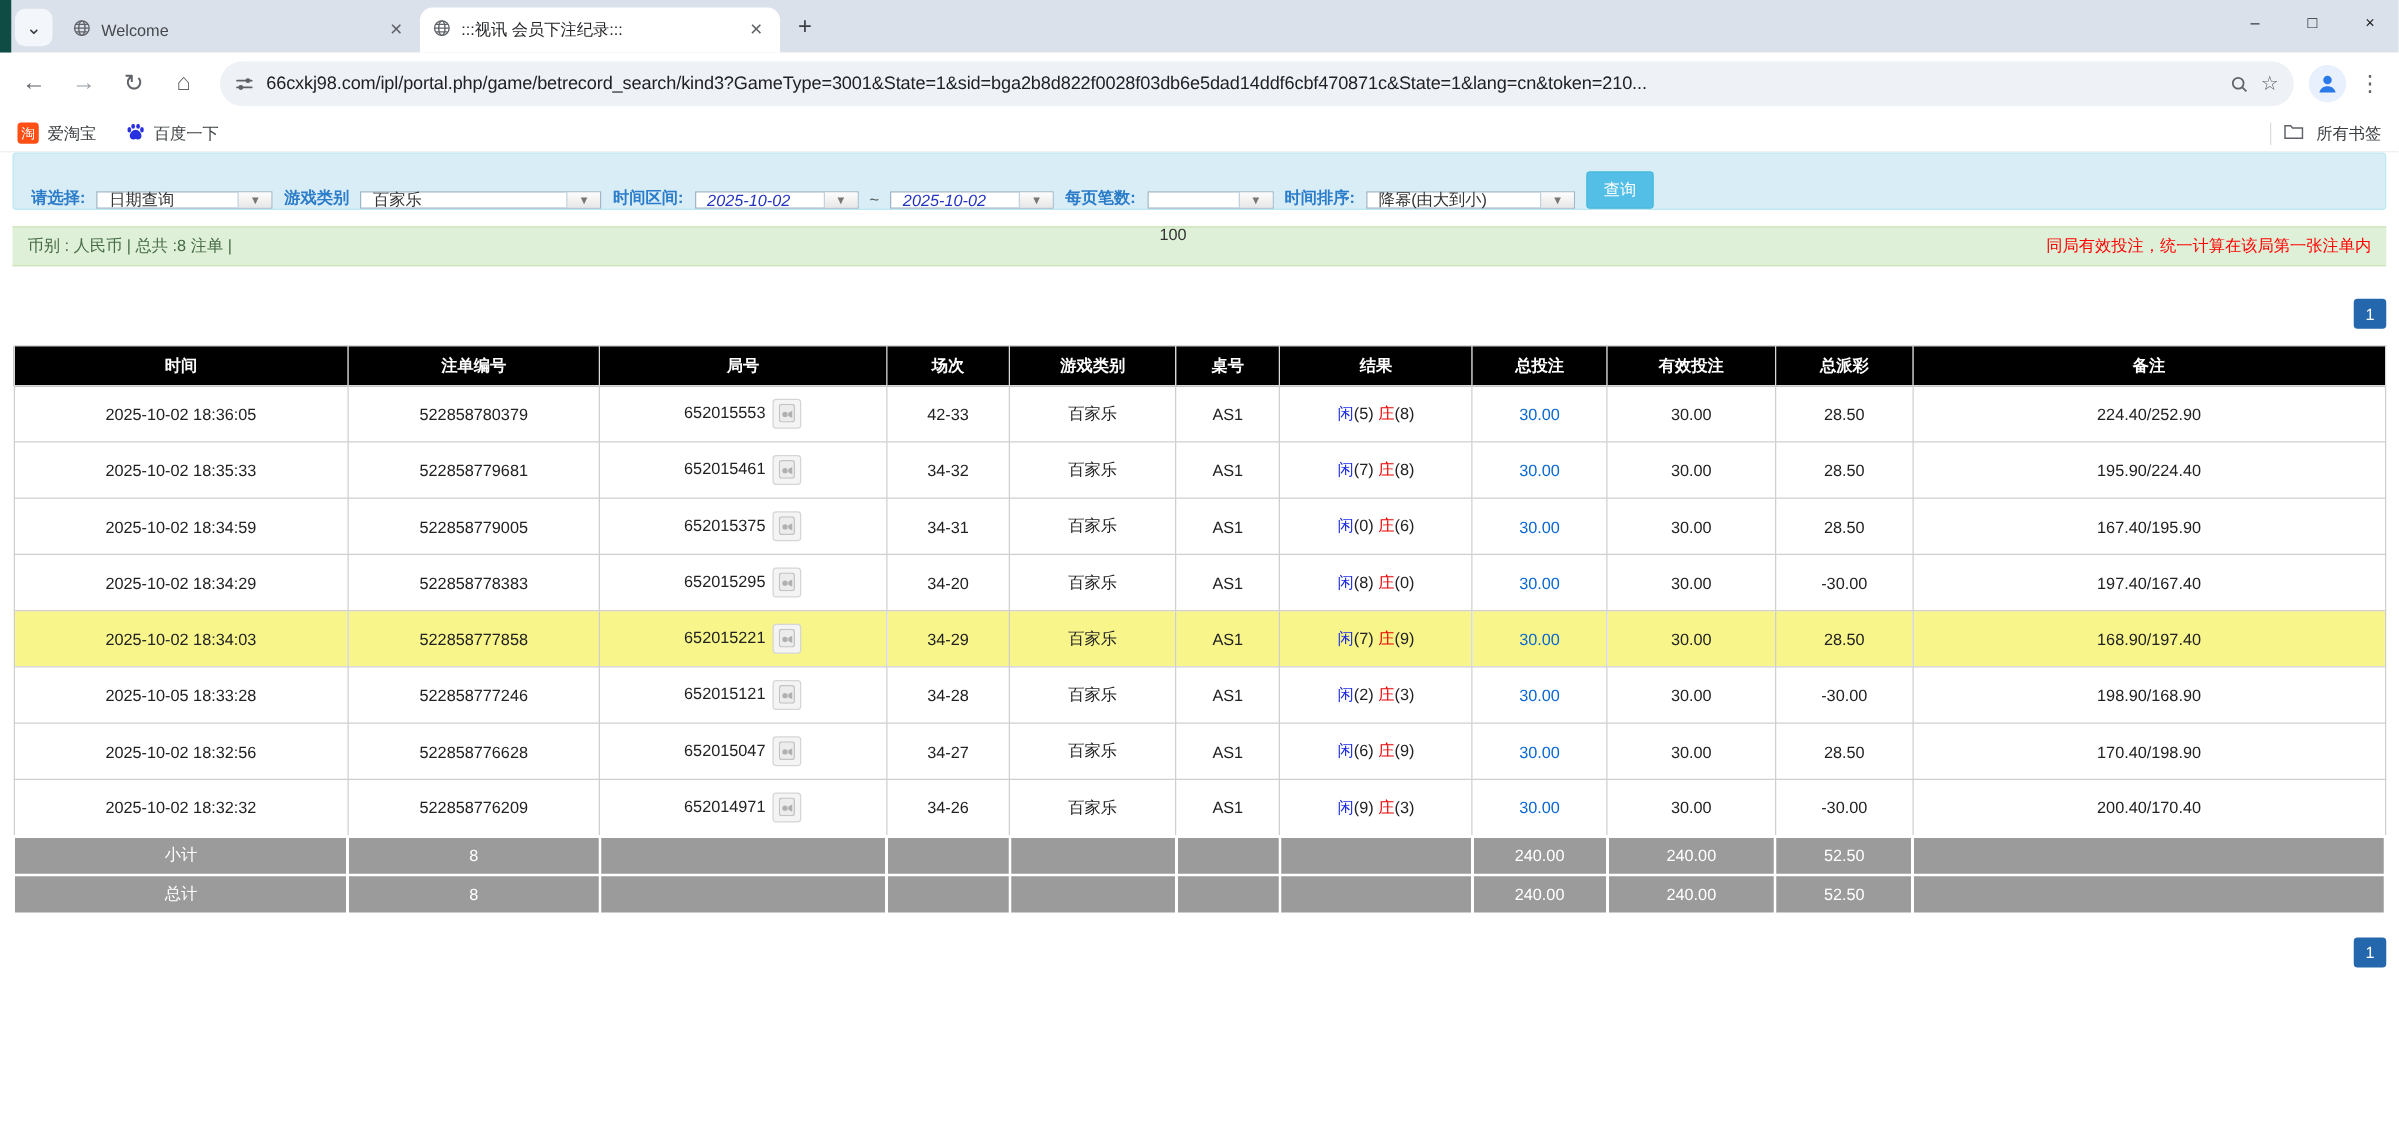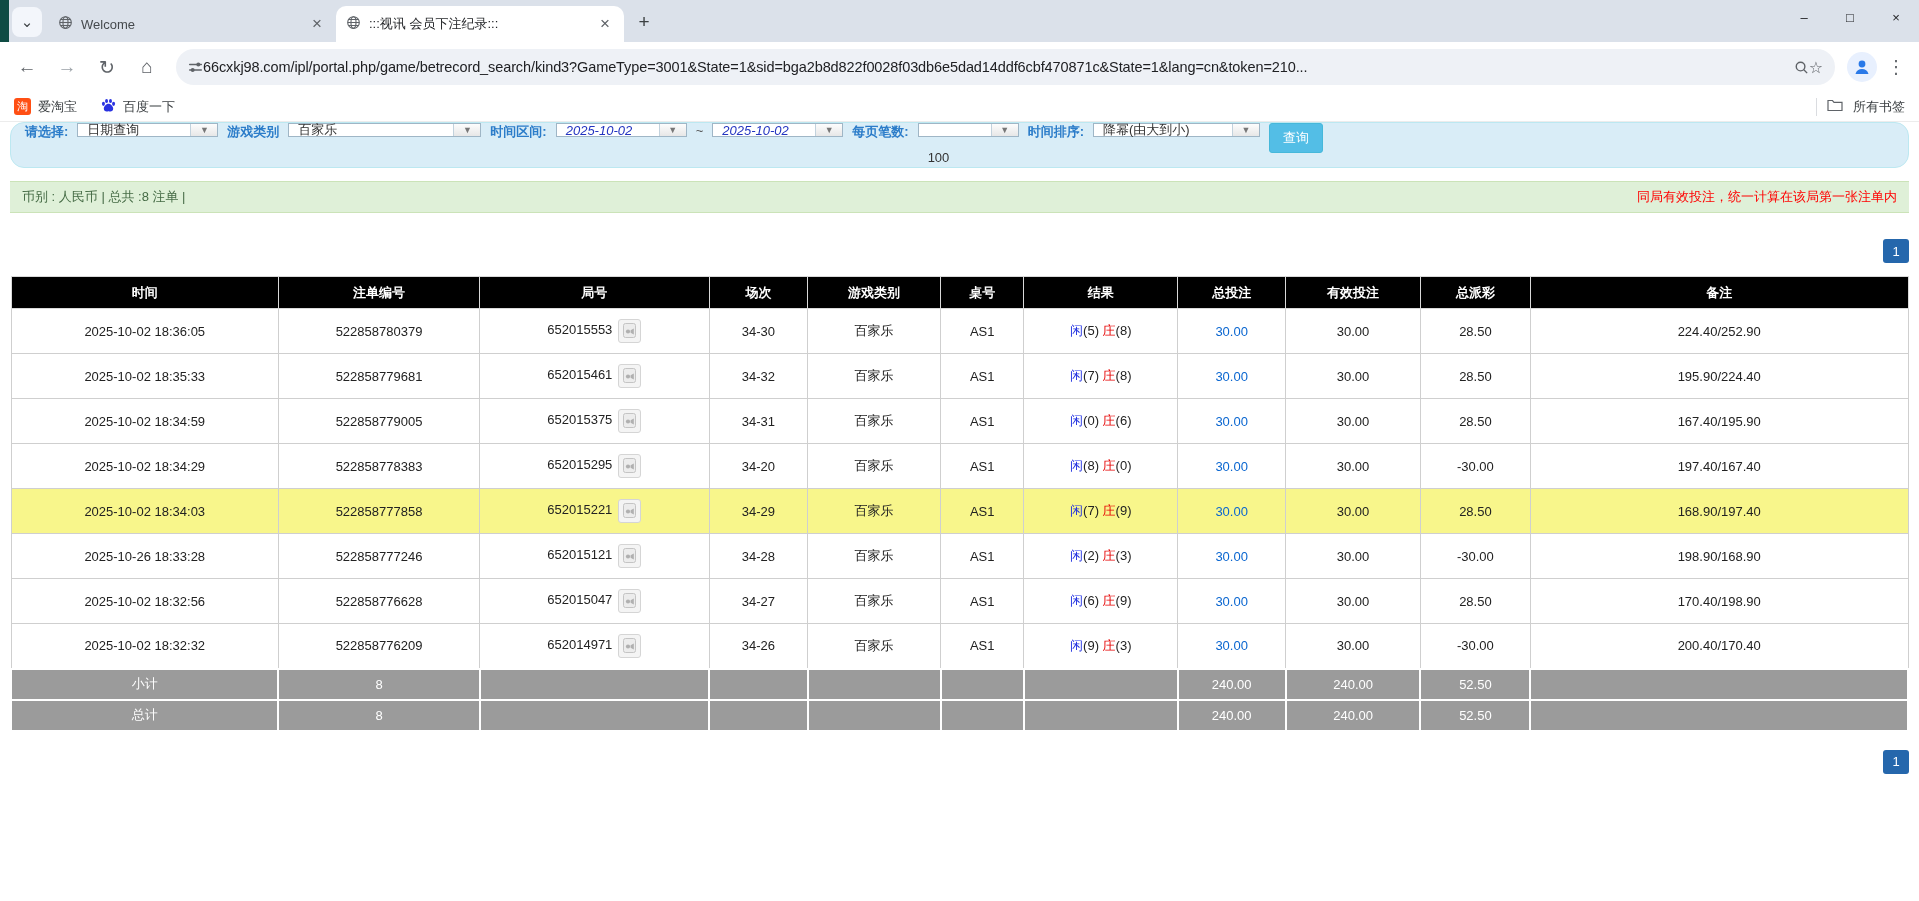--- a/index.html
+++ b/index.html
@@ -20,40 +20,40 @@
     font-size:19px; color:#3c4043; border-radius:50%; }
   .winctl { margin-left:auto; display:flex; height:42px; align-items:flex-start; }
   .winctl span { width:46px; height:34px; display:flex; align-items:center; justify-content:center;
     font-size:13px; color:#202124; }
 
   .navbar { height:50px; background:#fff; display:flex; align-items:center; padding:0 10px; gap:6px; }
   .navbtn { width:34px; height:34px; display:flex; align-items:center; justify-content:center;
     font-size:19px; color:#5f6368; border-radius:50%; }
   .navbtn.fwd { color:#9aa0a6; }
   .omnibox { flex:1; height:36px; background:#eef1f6; border-radius:18px; display:flex; align-items:center;
-    padding:0 12px; margin:0 6px; min-width:0; }
+    padding:0 12px; gap:10px; margin:0 6px; min-width:0; }
   .omnibox .url { flex:1; font-size:14.5px; color:#202124; white-space:nowrap; overflow:hidden; letter-spacing:-0.1px; }
   .omni-ic { display:flex; align-items:center; color:#5f6368; font-size:16px; }
   .avatar { width:30px; height:30px; border-radius:50%; background:#e8f0fe; display:flex; align-items:center; justify-content:center; }
   .menu3 { font-size:18px; color:#5f6368; width:26px; text-align:center; }
 
   .bookmarks { height:30px; background:#fff; border-bottom:1px solid #ececec; display:flex; align-items:center;
     padding:0 14px; gap:24px; font-size:13px; color:#3c4043; }
   .bm { display:flex; align-items:center; gap:7px; }
   .bm-tao { width:17px; height:17px; background:#ff4f14; border-radius:3px; color:#fff; font-size:11px;
     display:flex; align-items:center; justify-content:center; }
   .bm-right { margin-left:auto; display:flex; align-items:center; gap:10px; }
   .vdiv { width:1px; height:18px; background:#dadce0; }
 
   
   .content { padding:0 10px; background:#fff; }
   .page-title { font-size:19px; color:#333; margin:30px 0 13px; font-weight:400; }
 
-  .filterbar { background:#d9edf7; border:1px solid #bce8f1; border-radius:14px; height:46px;
-    display:flex; align-items:flex-start; padding:0 14px; gap:9px; }
+  .filterbar { background:#d9edf7; border:1px solid #bce8f1; border-radius:3px; height:46px;
+    display:flex; align-items:flex-end; padding:0 14px; gap:9px; }
   .flabel { color:#2b7cc9; font-weight:bold; font-size:13px; white-space:nowrap; }
   .sel { display:inline-flex; height:14px; background:#fff; border:1px solid #9fb6c6; align-items:stretch; }
   .sel .txt { display:flex; align-items:center; padding:0 9px; font-size:13px; color:#333; white-space:nowrap; }
   .sel.date .txt { color:#2233c0;font-style:italic; }
   .sel .arw { width:27px; border-left:1px solid #c2d2dd; background:linear-gradient(#fdfdfd,#e7e7e7);
     display:flex; align-items:center; justify-content:center; color:#777; font-size:9px; }
   .w1 .txt{ width:112px; } .w2 .txt{ width:164px; } .w3 .txt{ width:102px; }
   .w4 .txt{ width:72px;margin-top:33px; } .w5 .txt{ width:138px; }
   .tilde { font-size:13px; color:#555; }
   .btn-search { height:30px; padding:0 13px; background:#53bee6; border:1px solid #46b8da; border-radius:3px;
@@ -267,21 +267,21 @@
     </thead>
     <tbody>
         <tr>
           <td>2025-10-02 18:36:05</td>
           <td>522858780379</td>
           <td><span>652015553</span><span class="vicon"><svg width="13" height="15" viewBox="0 0 13 15">
                 <rect x="0.5" y="0.5" width="12" height="14" rx="2" fill="#ececec" stroke="#c4c4c4"></rect>
                 <circle cx="5" cy="8.5" r="2.1" fill="#b0b0b0"></circle>
                 <path d="M7.6 7.2l3.2-1.6v5.8L7.6 9.8z" fill="#b0b0b0"></path>
               </svg></span></td>
-          <td>34-30</td>
+          <td>42-33</td>
           <td>百家乐</td>
           <td>AS1</td>
           <td><span class="rp">闲</span><span>(5)</span> <span class="rb">庄</span><span>(8)</span></td>
           <td><span class="blink">30.00</span></td>
           <td>30.00</td>
           <td>28.50</td>
           <td>224.40/252.90</td>
         </tr>
         <tr>
           <td>2025-10-02 18:35:33</td>
@@ -345,21 +345,21 @@
           <td>34-29</td>
           <td>百家乐</td>
           <td>AS1</td>
           <td><span class="rp">闲</span><span>(7)</span> <span class="rb">庄</span><span>(9)</span></td>
           <td><span class="blink">30.00</span></td>
           <td>30.00</td>
           <td>28.50</td>
           <td>168.90/197.40</td>
         </tr>
         <tr>
-          <td>2025-10-26 18:33:28</td>
+          <td>2025-10-05 18:33:28</td>
           <td>522858777246</td>
           <td><span>652015121</span><span class="vicon"><svg width="13" height="15" viewBox="0 0 13 15">
                 <rect x="0.5" y="0.5" width="12" height="14" rx="2" fill="#ececec" stroke="#c4c4c4"></rect>
                 <circle cx="5" cy="8.5" r="2.1" fill="#b0b0b0"></circle>
                 <path d="M7.6 7.2l3.2-1.6v5.8L7.6 9.8z" fill="#b0b0b0"></path>
               </svg></span></td>
           <td>34-28</td>
           <td>百家乐</td>
           <td>AS1</td>
           <td><span class="rp">闲</span><span>(2)</span> <span class="rb">庄</span><span>(3)</span></td>

